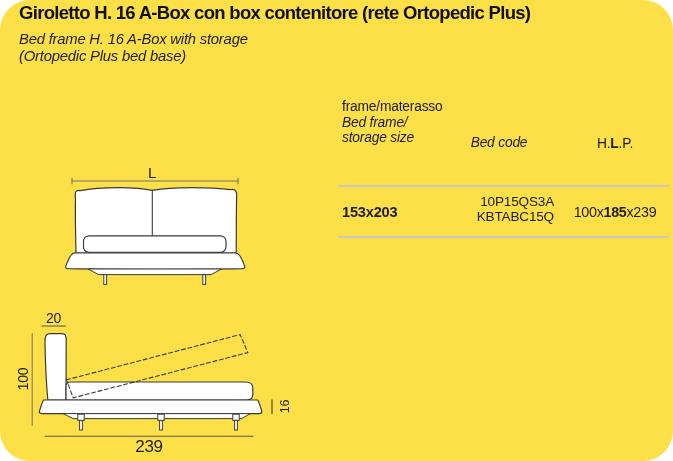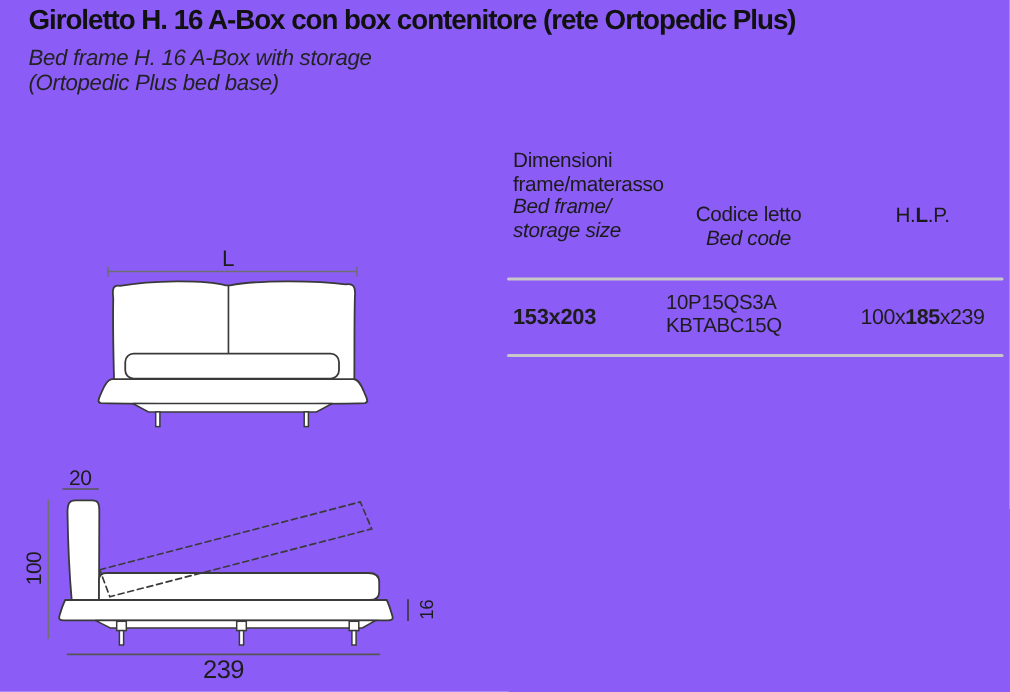--- a/index.html
+++ b/index.html
@@ -1,19 +1,19 @@
 <!DOCTYPE html>
 <html><head>
 <meta charset="utf-8">
 <style>
   * { margin:0; padding:0; box-sizing:border-box; }
   body { background:#ffffff; font-family:"Liberation Sans", sans-serif; }
   .page {
-    position:relative; width:673px; height:461px; background:#8b5cf6;
-    overflow:hidden; color:#1d1d1d;
+    position:relative; width:673px; height:461px; background:#fde047;
+    overflow:hidden; color:#1d1d1d;border-radius:30px;
   }
   .abs { position:absolute; }
   .title {
     left:19px; top:2px; font-size:18.5px; font-weight:bold;
     letter-spacing:-0.7px; white-space:nowrap; color:#111;
   }
   .subtitle {
     left:19px; font-size:14.8px; font-style:italic; letter-spacing:-0.2px;
     white-space:nowrap; color:#222;
   }
@@ -22,21 +22,21 @@
   
   .th { font-size:13.8px; letter-spacing:-0.2px; line-height:15.6px; color:#1b1b1b; }
   .th .en { font-style:italic; }
   .col-size-h { left:342px; top:99px; text-align:left; }
   .col-code-h { left:444px; top:135px; width:110px; text-align:center; }
   .col-hlp-h  { left:570px; top:136px; width:90px; text-align:center; }
   .col-hlp-h b, .hlp-val b { font-weight:bold; }
   .rule { left:338px; width:331px; height:2px; background:#c8c8c8; border-radius:1px; }
   .rule1 { top:185px; } .rule2 { top:236px; }
   .size-val { left:342px; top:204px; font-size:14.6px; font-weight:bold; letter-spacing:-0.2px; }
-  .code-val { left:444px; top:194px; width:110px; text-align:left; font-size:13.6px; line-height:15.4px; letter-spacing:-0.2px; }
+  .code-val { left:444px; top:194px; width:110px; text-align:right; font-size:13.6px; line-height:15.4px; letter-spacing:-0.2px; }
   .hlp-val  { left:559px; top:204px; width:112px; text-align:center; font-size:14.3px; letter-spacing:-0.3px; }
 
   
   svg.draw { position:absolute; left:0; top:0; }
   .dim-label {
     position:absolute; font-size:14px; letter-spacing:-0.3px;
     text-align:center; color:#1d1d1d; white-space:nowrap;
   }
   .dim-L   { left:141px; top:164px; width:22px; font-size:15px; }
   .dim-20  { left:40px;  top:310px; width:27px; }
@@ -47,27 +47,25 @@
 </head>
 <body>
 
 <div class="page">
 
   <div class="abs title">Giroletto H. 16 A-Box con box contenitore (rete Ortopedic Plus)</div>
   <div class="abs subtitle sub1">Bed frame H. 16 A-Box with storage</div>
   <div class="abs subtitle sub2">(Ortopedic Plus bed base)</div>
 
   <div class="abs th col-size-h">
-    <div>Dimensioni</div>
     <div>frame/materasso</div>
     <div class="en">Bed frame/</div>
     <div class="en">storage size</div>
   </div>
   <div class="abs th col-code-h">
-    <div>Codice letto</div>
     <div class="en">Bed code</div>
   </div>
   <div class="abs th col-hlp-h"><span>H.</span><b>L</b><span>.P.</span></div>
 
   <div class="abs rule rule1"></div>
 
   <div class="abs size-val">153x203</div>
   <div class="abs code-val">
     <div>10P15QS3A</div>
     <div>KBTABC15Q</div>

